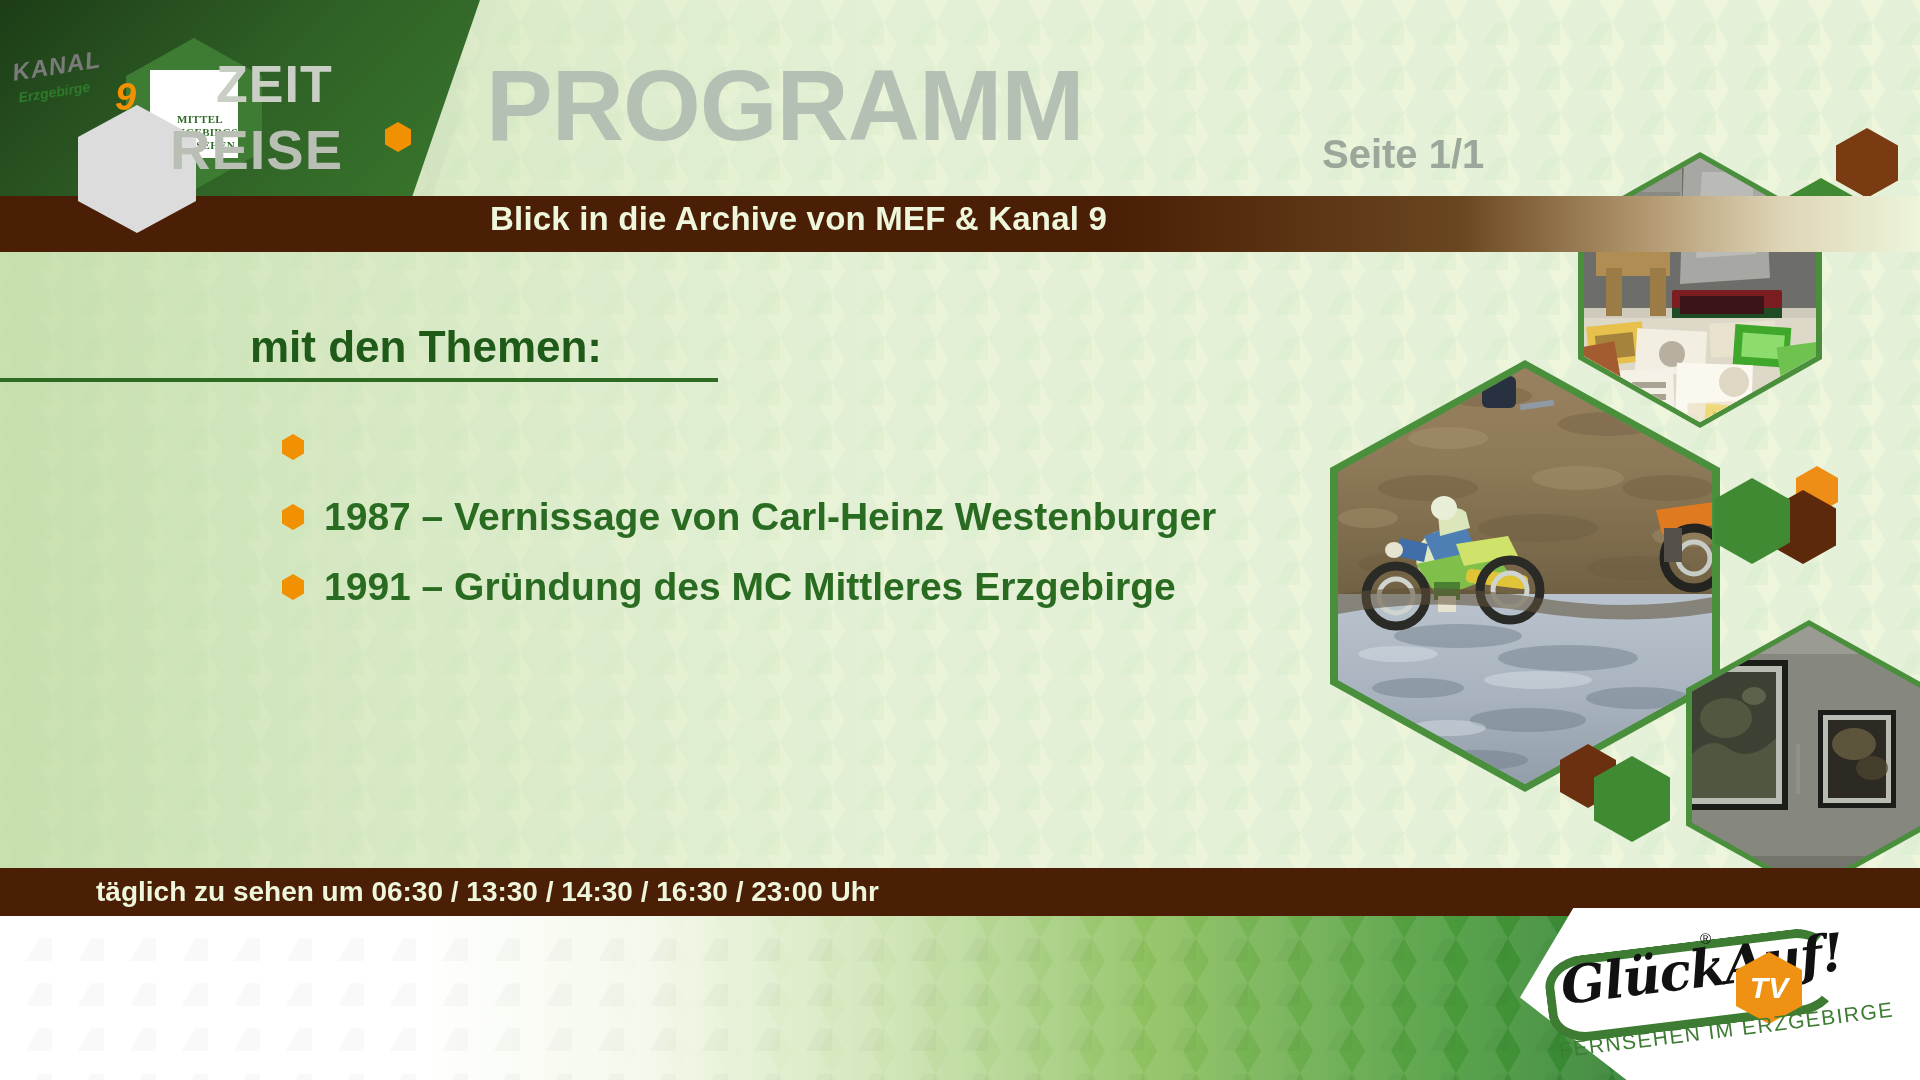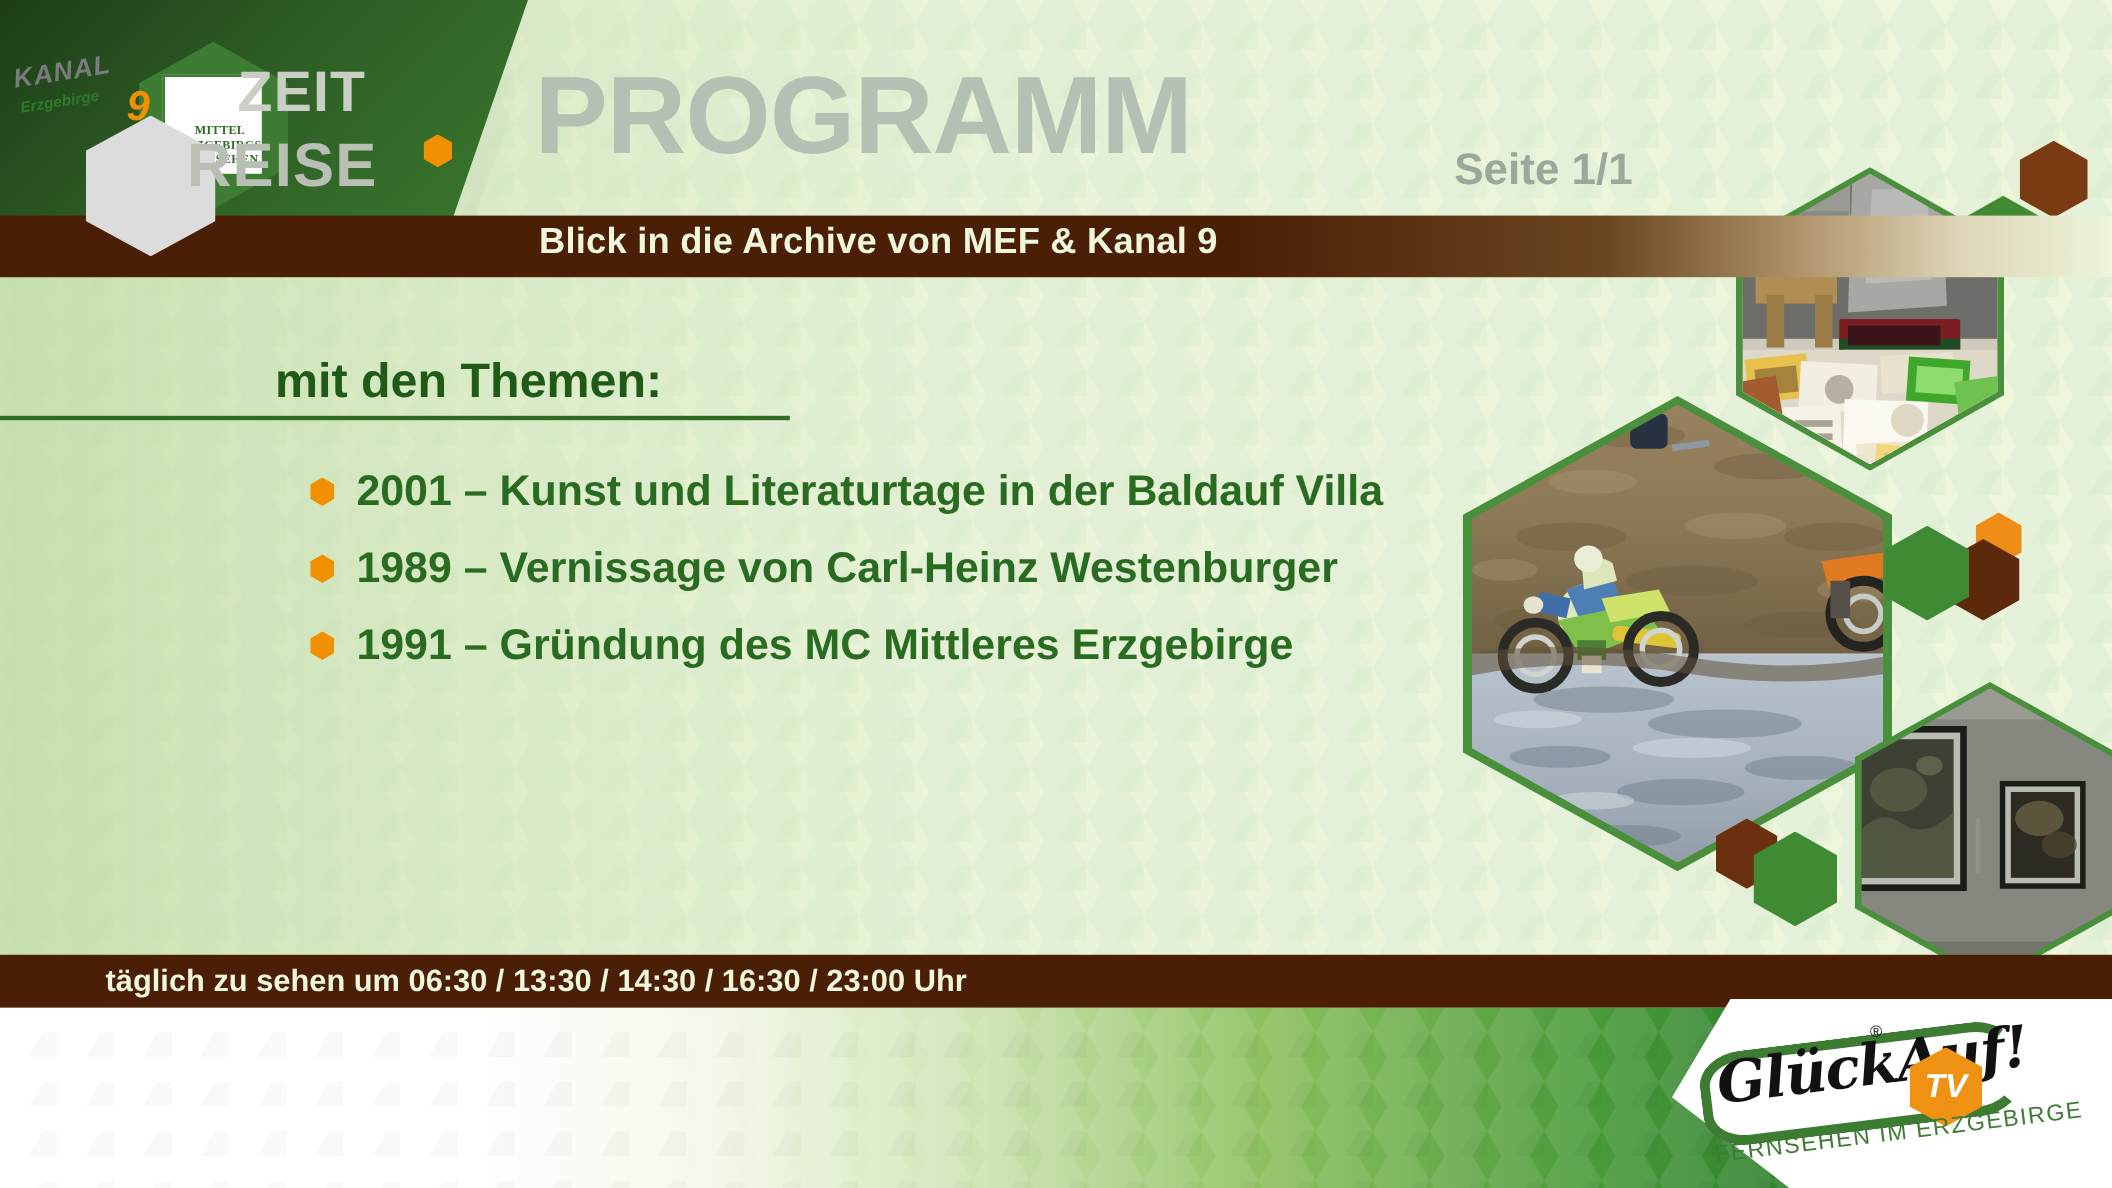--- a/index.html
+++ b/index.html
@@ -531,25 +531,24 @@
 
   <div class="deco" style="left:1560px; top:744px; width:56px; height:64px; background:#6b3010;"></div>
   <div class="deco" style="left:1594px; top:756px; width:76px; height:86px; background:#3f8a33;"></div>
 
   <div class="themen-rule"></div>
   <div class="themen">mit den Themen:</div>
 
   <div class="topics">
     <div class="topic">
       <span class="bullet"></span>
-      <span class="topic-text">2001 – Kunst und Literaturtage in der Baldauf Villa</span>
     </div>
     <div class="topic">
       <span class="bullet"></span>
-      <span class="topic-text">1989 – Vernissage von Carl-Heinz Westenburger</span>
+      <span class="topic-text">1987 – Vernissage von Carl-Heinz Westenburger</span>
     </div>
     <div class="topic">
       <span class="bullet"></span>
       <span class="topic-text">1991 – Gründung des MC Mittleres Erzgebirge</span>
     </div>
   </div>
 
   <div class="timebar"></div>
   <div class="timebar-text">täglich zu sehen um 06:30 / 13:30 / 14:30 / 16:30 / 23:00 Uhr</div>
 

